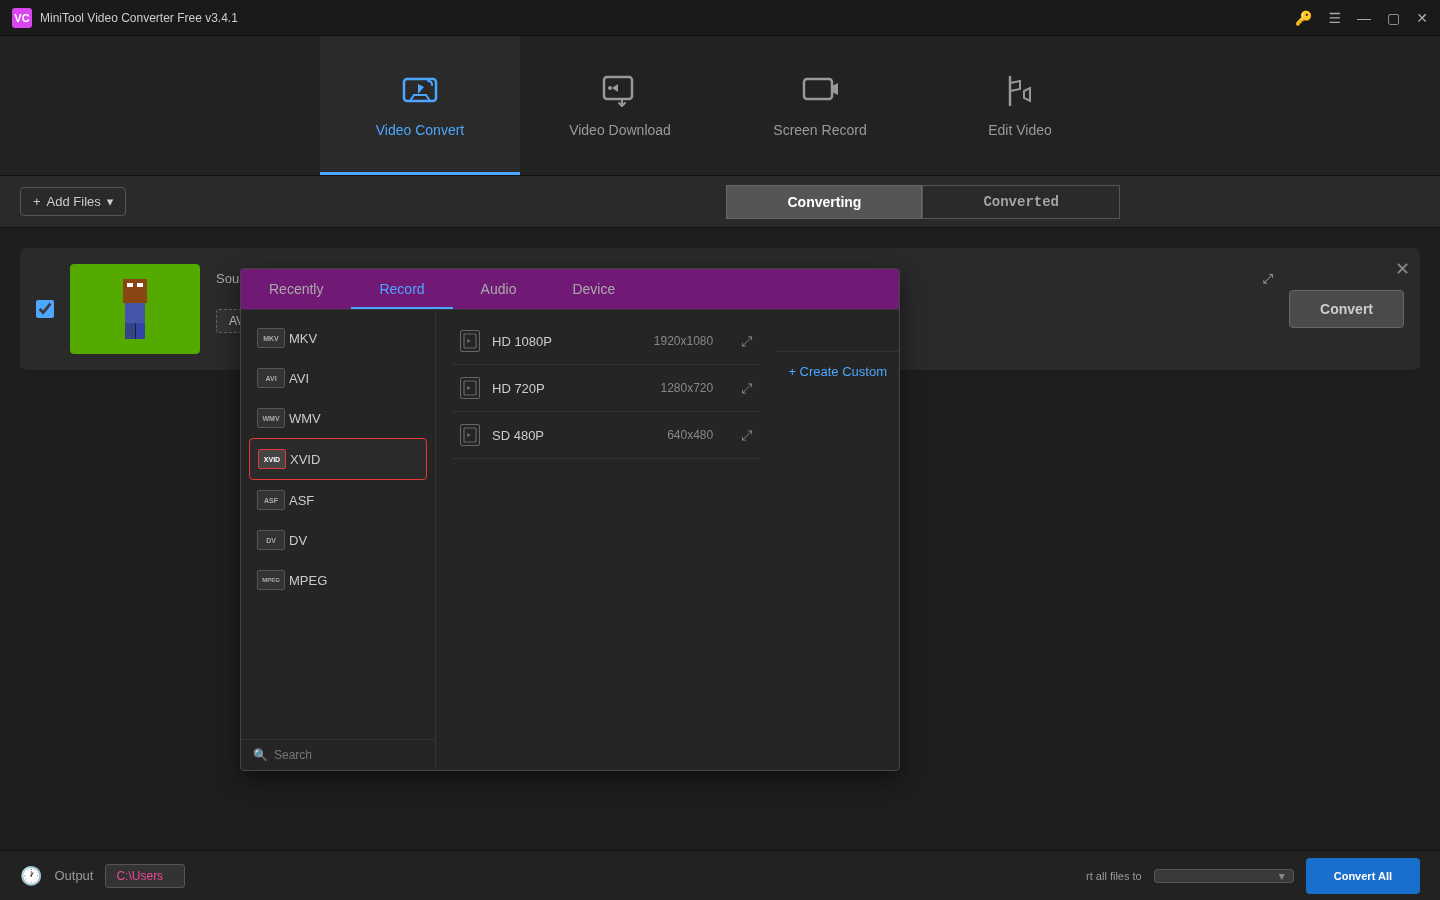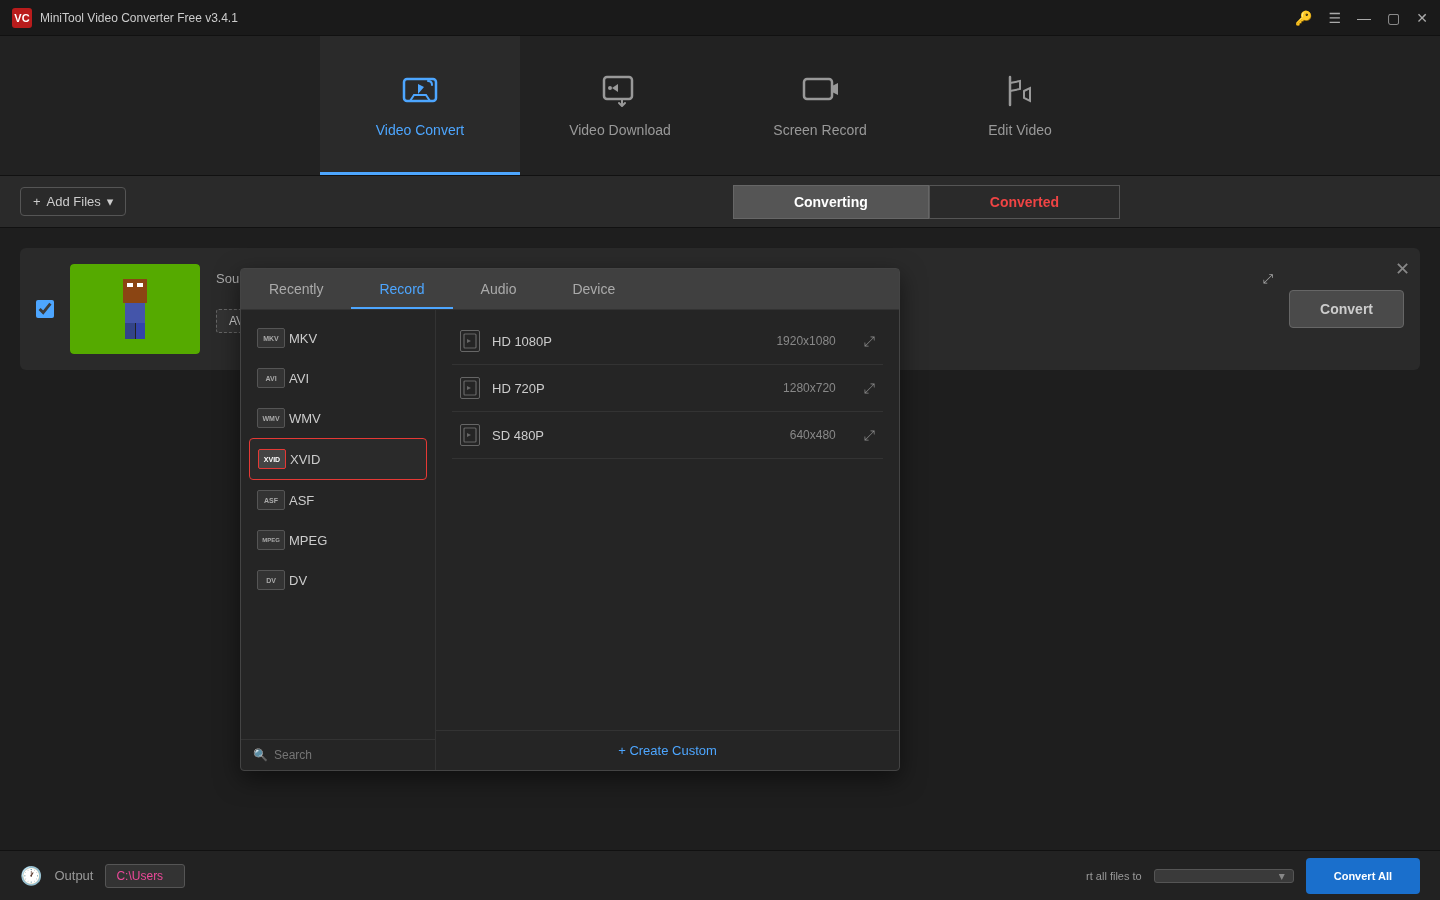--- a/index.html
+++ b/index.html
@@ -24,21 +24,21 @@
       border-bottom: 1px solid #111;
     }
     .title-bar-left {
       display: flex;
       align-items: center;
       gap: 8px;
     }
     .app-logo {
       width: 20px;
       height: 20px;
-      background: #b91c1c;
+      background: #d946ef;
       border-radius: 3px;
       display: flex;
       align-items: center;
       justify-content: center;
       color: white;
       font-size: 11px;
       font-weight: bold;
     }
     .title-bar-title {
       color: #ccc;
@@ -132,22 +132,23 @@
       font-size: 14px;
       font-weight: bold;
     }
     .tab-btn.active {
       background: #555;
       color: #fff;
       border-color: #666;
     }
     .tab-btn.inactive {
       background: #2a2a2a;
-      color: #ef4444;
+      color: #a3a3a3;
       border-color: #555;
+      font-family: Liberation Mono, monospace;
     }
 
     
     .main-content {
       flex: 1;
       background: #1e1e1e;
       padding: 20px;
       position: relative;
       height: calc(900px - 36px - 140px - 52px - 50px);
       overflow: hidden;
@@ -254,21 +255,21 @@
       width: 660px;
       background: #252525;
       border: 1px solid #444;
       border-radius: 4px;
       z-index: 100;
       box-shadow: 0 8px 24px rgba(0,0,0,0.5);
     }
     .dropdown-tabs {
       display: flex;
       border-bottom: 1px solid #333;
-      background: #404040;
+      background: #701a75;
     }
     .dropdown-tab {
       padding: 12px 28px;
       cursor: pointer;
       font-size: 14px;
       color: #aaa;
       position: relative;
     }
     .dropdown-tab.active {
       color: #4da6ff;
@@ -369,20 +370,21 @@
     }
 
     
     .create-custom-bar {
       border-top: 1px solid #333;
       padding: 12px;
       text-align: center;
       cursor: pointer;
       color: #4da6ff;
       font-size: 13px;
+      margin-top: 41px;
     }
 
     
     .bottom-bar {
       position: absolute;
       bottom: 0;
       left: 0;
       right: 0;
       height: 50px;
       background: #222;
@@ -587,36 +589,36 @@
           </div>
           <div class="format-item selected">
             <div class="format-icon" style="background:#444;border-color:#e53935;color:#fff;">XVID</div>
             <span>XVID</span>
           </div>
           <div class="format-item">
             <div class="format-icon">ASF</div>
             <span>ASF</span>
           </div>
           <div class="format-item">
+            <div class="format-icon">DV</div>
+            <span>DV</span>
+          </div>
+          <div class="format-item">
             <div class="format-icon" style="font-size:6px;">MPEG</div>
             <span>MPEG</span>
-          </div>
-          <div class="format-item">
-            <div class="format-icon">DV</div>
-            <span>DV</span>
           </div>
         </div>
 
         <div class="format-search" style="border-top:1px solid #333;padding:8px 12px;">
           <span>🔍</span>
           <input class="format-search-input" type="text" placeholder="Search" style="">
         </div>
       </div>
 
-      <div style="flex:1;display:flex;flex-direction:column;">
+      <div style="flex:1;display:flex;flex-direction:row;">
         <div class="quality-list" style="flex:1;">
           <div class="quality-item">
             <div class="video-file-icon">
               <svg width="14" height="16" viewBox="0 0 14 16" fill="none">
                 <rect x="1" y="1" width="12" height="14" rx="1" stroke="#666" stroke-width="1.2" fill="none"></rect>
                 <path d="M4 6 L8 8 L4 10 Z" fill="#666"></path>
               </svg>
             </div>
             <span class="quality-name">HD 1080P</span>
             <span class="quality-res">1920x1080</span>

